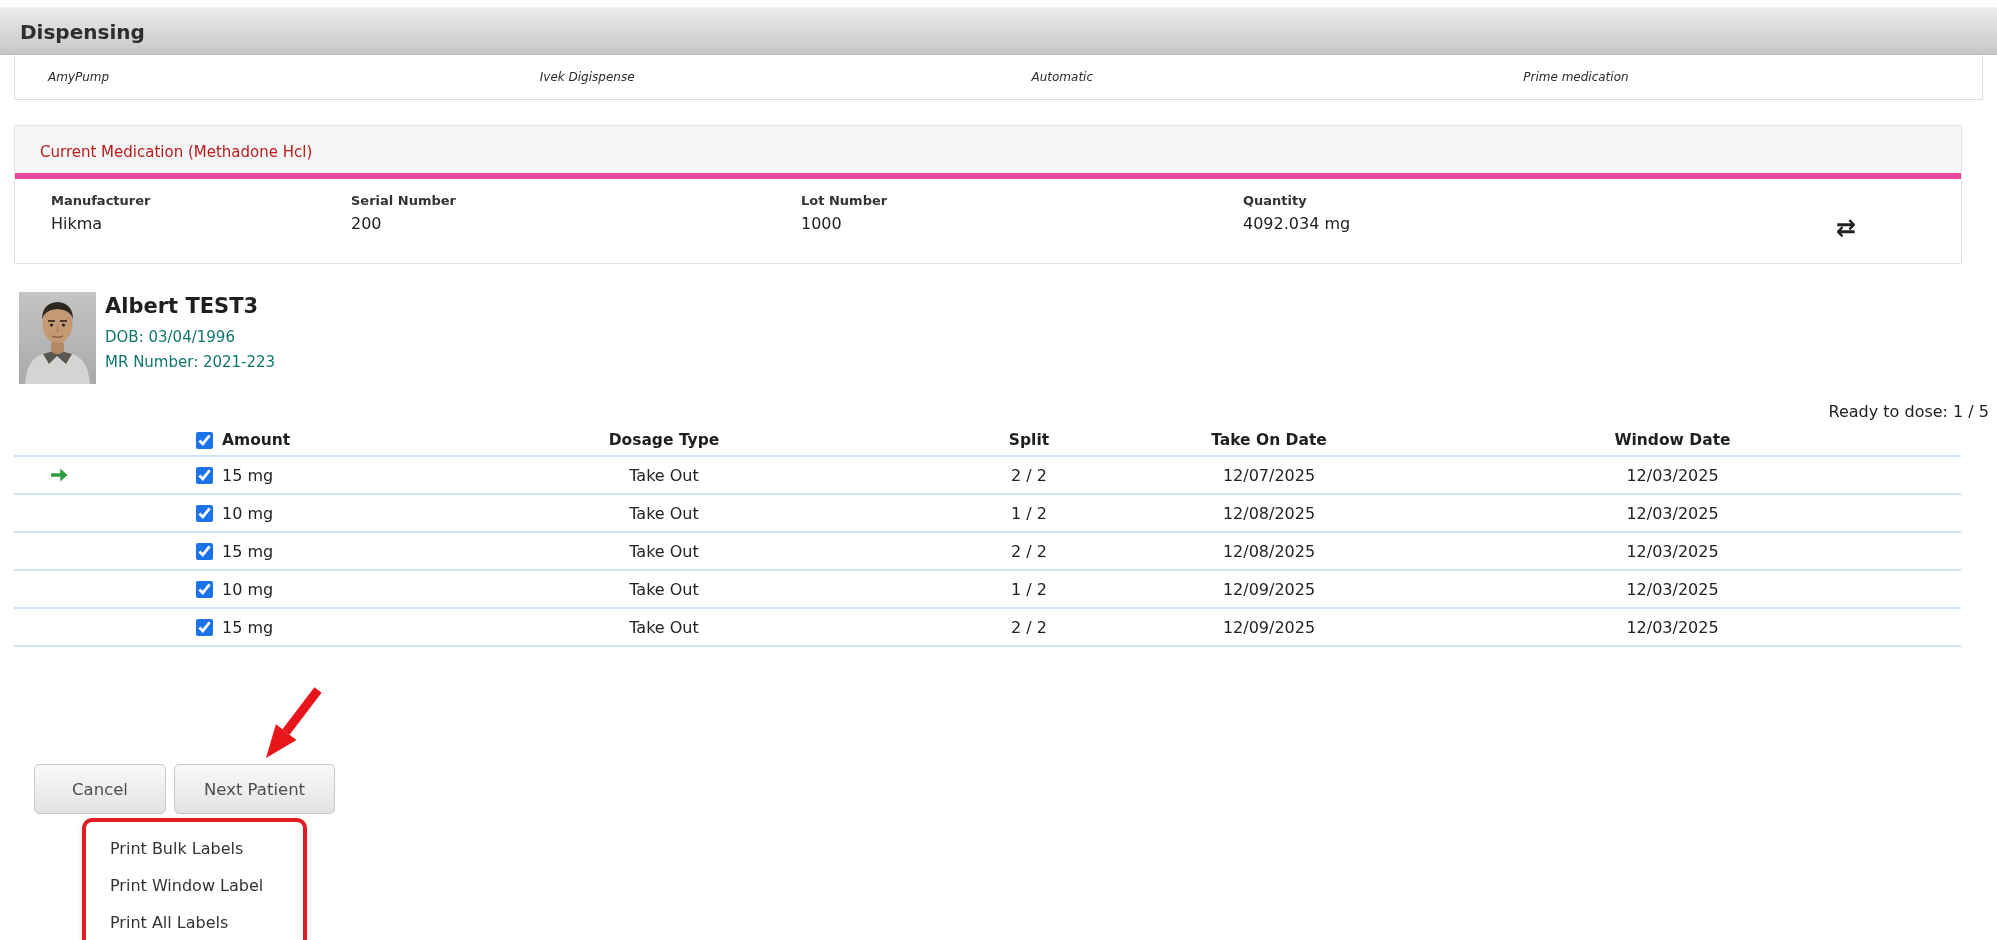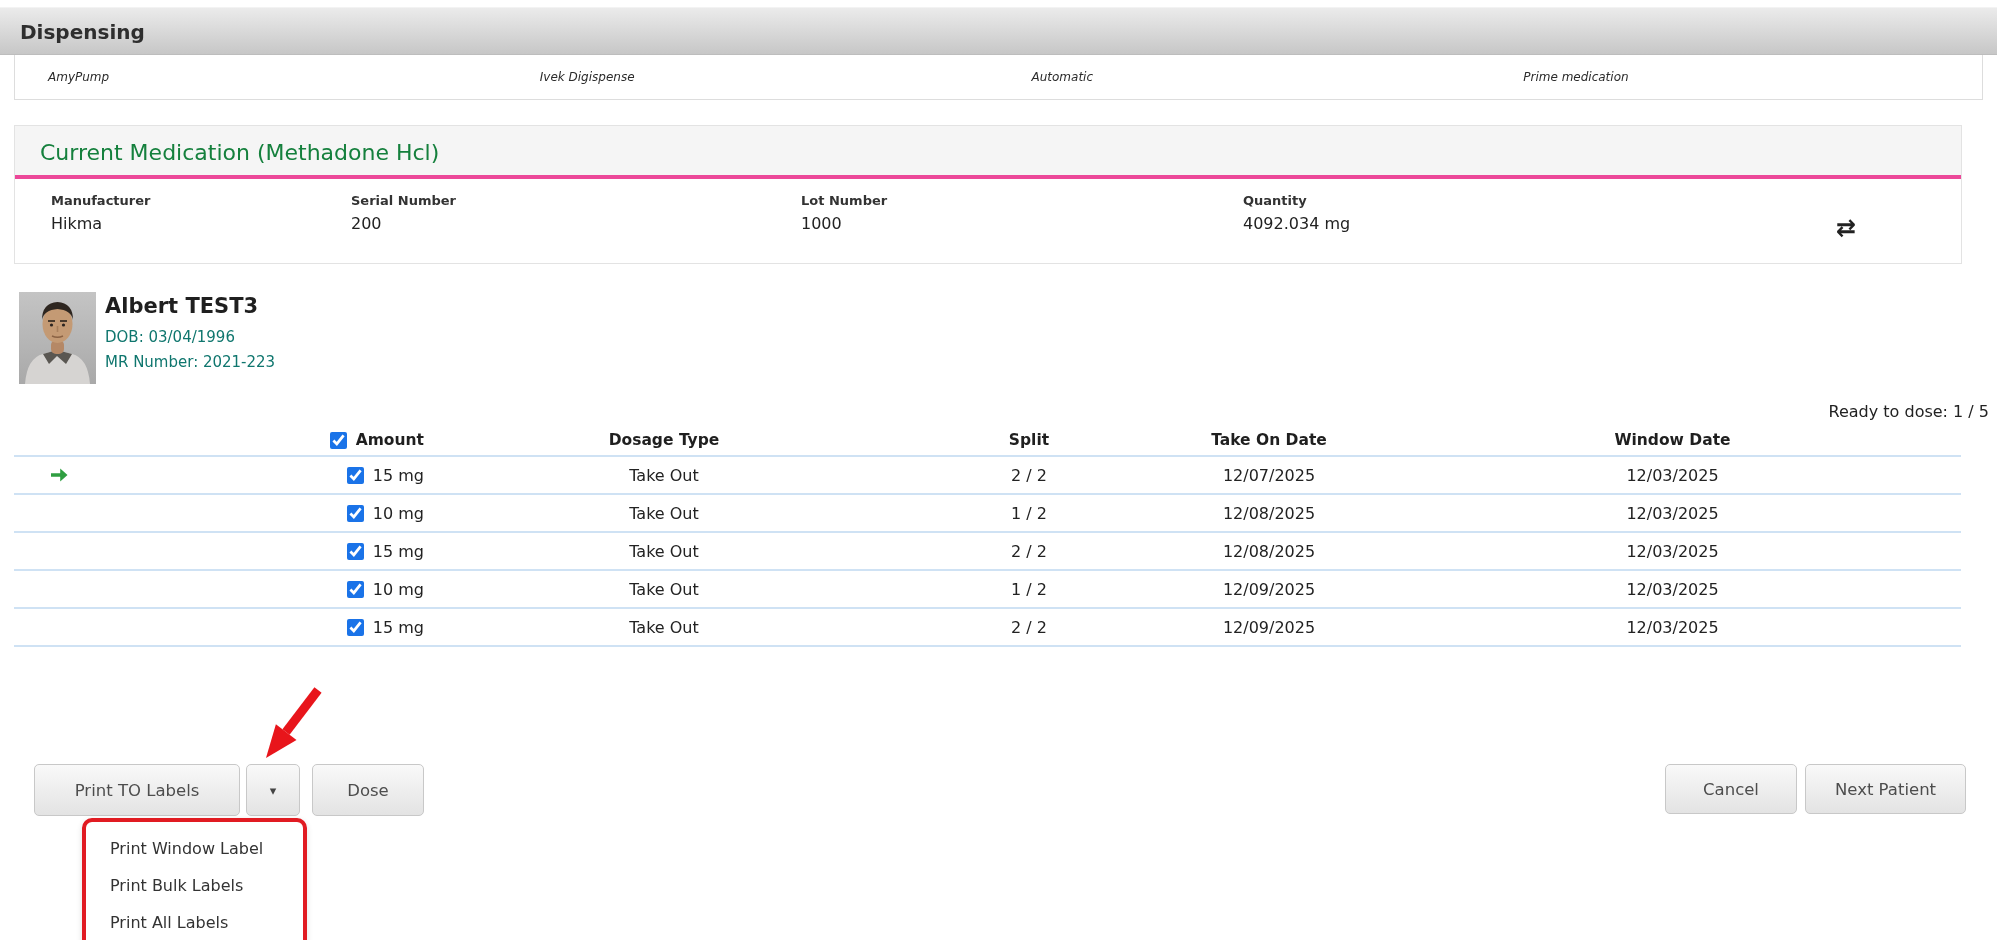--- a/index.html
+++ b/index.html
@@ -24,22 +24,22 @@
     border:1px solid #dddddd; border-top:none;
     display:grid; grid-template-columns:1fr 1fr 1fr 1fr; align-items:center;
     font-size:12px; color:#2b2b2b; background:#fff;font-style:italic;
   }
   .device-row .cell { padding-left:33px; }
 
   
   .med-panel { margin:25px 35px 0 14px; border:1px solid #e3e3e3; }
   .med-panel-header {
     height:53px; line-height:53px; background:#f5f5f5;
-    border-bottom:4px solid #ec4899; padding-left:25px;
-    font-size:22px; color:#15803d;
+    border-bottom:6px solid #ec4899; padding-left:25px;
+    font-size:15px; color:#b91c1c;
   }
   .med-fields {
     background:#fff; height:84px; padding-top:14px;
     display:grid; grid-template-columns:336px 450px 442px 1fr 230px;
   }
   .med-field .flabel { font-size:13px; font-weight:bold; color:#333; margin-bottom:6px; }
   .med-field .fvalue { font-size:16px; color:#222; }
   .med-field:first-child { padding-left:36px; }
   .swap-cell { display:flex; align-items:center; justify-content:center; }
   .swap-icon { font-size:24px; font-weight:bold; color:#222; line-height:1; cursor:pointer; }
@@ -62,21 +62,21 @@
   
   .dose-table { margin-left:14px; margin-right:36px; }
   .t-row {
     display:grid; grid-template-columns:90px 320px 480px 250px 230px 1fr;
     align-items:center;
   }
   .t-head { height:32px; font-weight:bold; font-size:15.5px; color:#1f1f1f; }
   .t-body-row { height:38px; font-size:16px; color:#222; border-bottom:2px solid #cfe2f4; }
   .t-head { border-bottom:2px solid #cfe2f4; }
   .c-arrow { display:flex; justify-content:center; align-items:center; }
-  .c-amount { display:flex; align-items:center; padding-left:92px;justify-content:flex-end; }
+  .c-amount { display:flex; align-items:center; padding-left:92px; }
   .c-center { text-align:center; }
   .chk {
     width:17px; height:17px; margin:0 9px 0 0; accent-color:#1a73e8; cursor:pointer;
   }
   .green-arrow { width:22px; height:22px; }
 
   
   .actions {
     position:absolute; left:0; right:0; top:764px;
     display:flex; justify-content:space-between; align-items:flex-start;
@@ -264,24 +264,21 @@
   </div>
 </div>
 
 <svg class="anno-arrow" width="82" height="84" viewBox="0 0 82 84">
   <line x1="66" y1="6" x2="34" y2="48" stroke="#e8151b" stroke-width="9"></line>
   <polygon points="14,74 44.5,56.1 23.9,40.3" fill="#e8151b"></polygon>
 </svg>
 
 <div class="actions">
   <div>
-    <button class="btn btn-print">Print TO Labels</button><button class="btn btn-caret"><span>▾</span></button><button class="btn btn-dose">Dose</button>
-  </div>
-  <div>
     <button class="btn btn-cancel">Cancel</button><button class="btn btn-next">Next Patient</button>
   </div>
 </div>
 
 <div class="print-menu">
+  <div class="menu-item">Print Bulk Labels</div>
   <div class="menu-item">Print Window Label</div>
-  <div class="menu-item">Print Bulk Labels</div>
   <div class="menu-item">Print All Labels</div>
 </div>
 
 </body></html>

